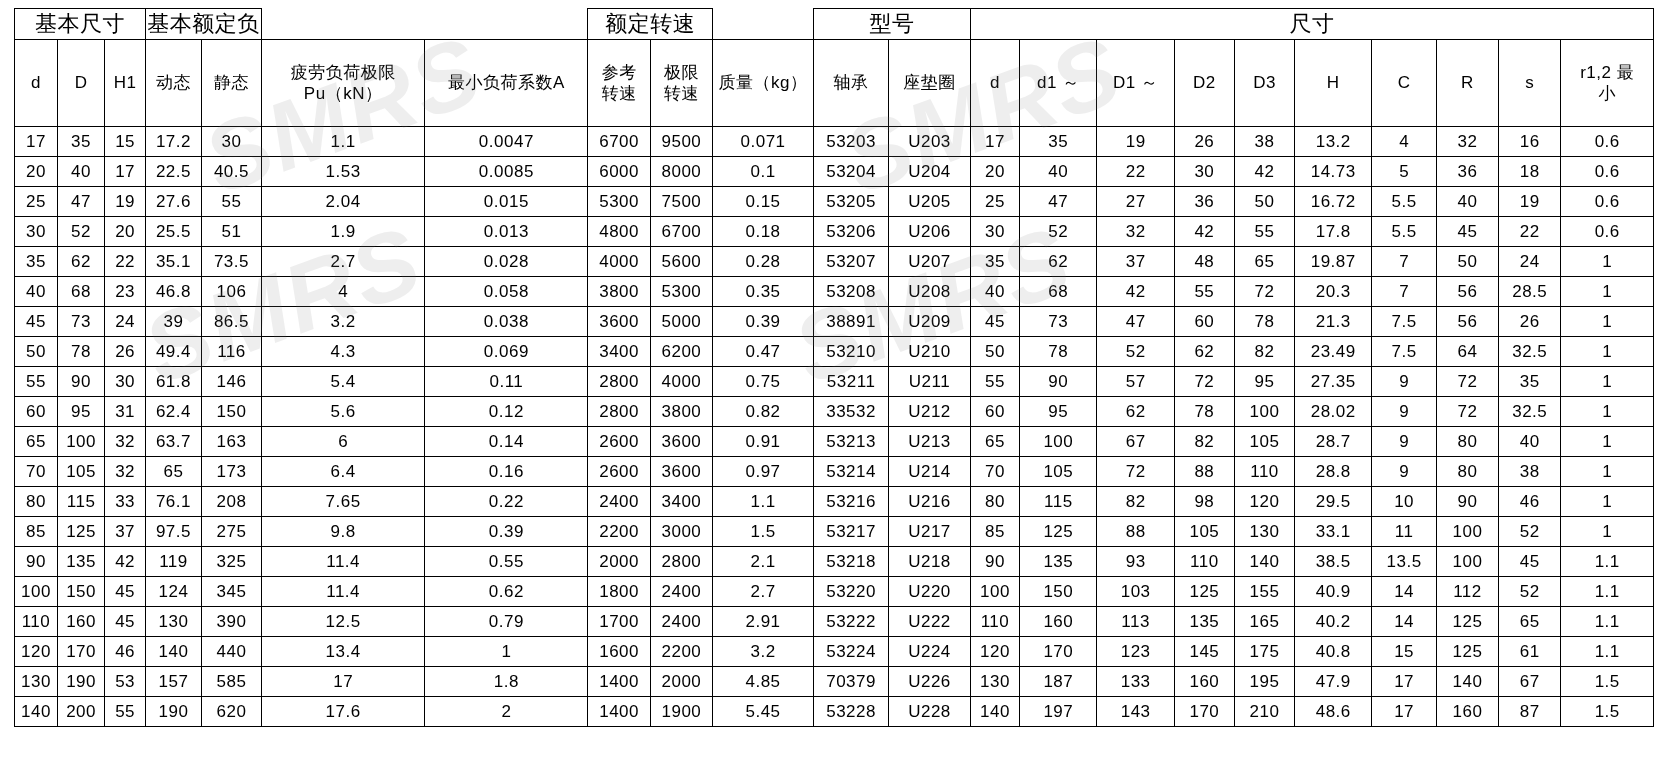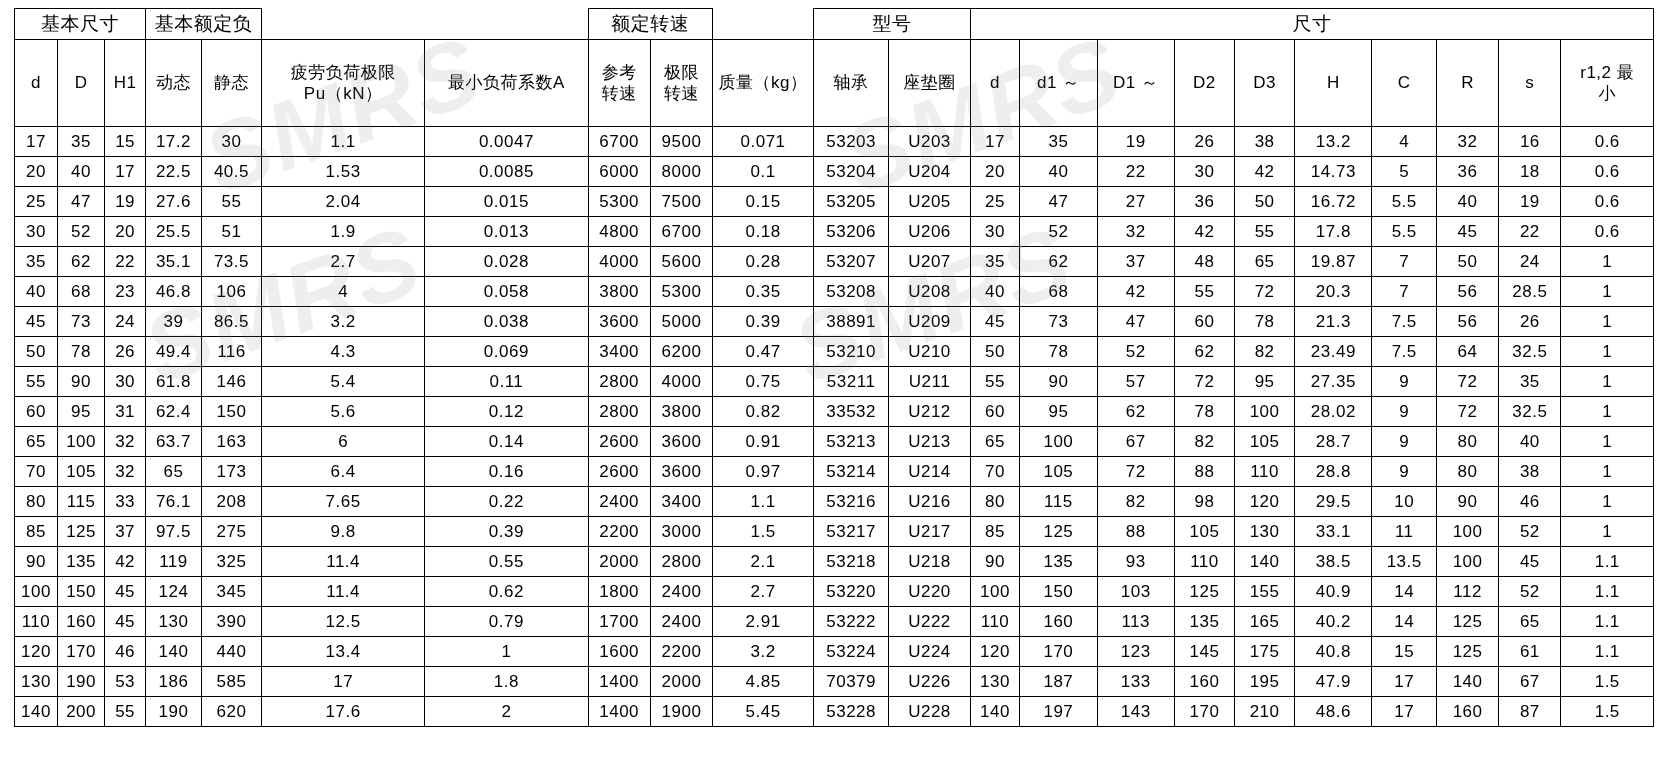--- a/index.html
+++ b/index.html
@@ -34,21 +34,21 @@
     font-weight: normal;
     padding: 0;
     line-height: 1.15;
     font-size: 17px;
     letter-spacing: 0.5px;
     white-space: nowrap;
   }
   
   tr.group-row td {
     height: 30px;
-    font-size: 19px;
+    font-size: 22px;
   }
   tr.sub-row td {
     height: 86px;
     font-size: 17px;
   }
   tr.data-row td {
     height: 29px;
     font-size: 17px;
   }
   .two-line {
@@ -685,21 +685,21 @@
           <td>40.8</td>
           <td>15</td>
           <td>125</td>
           <td>61</td>
           <td>1.1</td>
         </tr>
         <tr class="data-row">
           <td>130</td>
           <td>190</td>
           <td>53</td>
-          <td>186</td>
+          <td>157</td>
           <td>585</td>
           <td>17</td>
           <td>1.8</td>
           <td>1400</td>
           <td>2000</td>
           <td>4.85</td>
           <td>70379</td>
           <td>U226</td>
           <td>130</td>
           <td>187</td>

